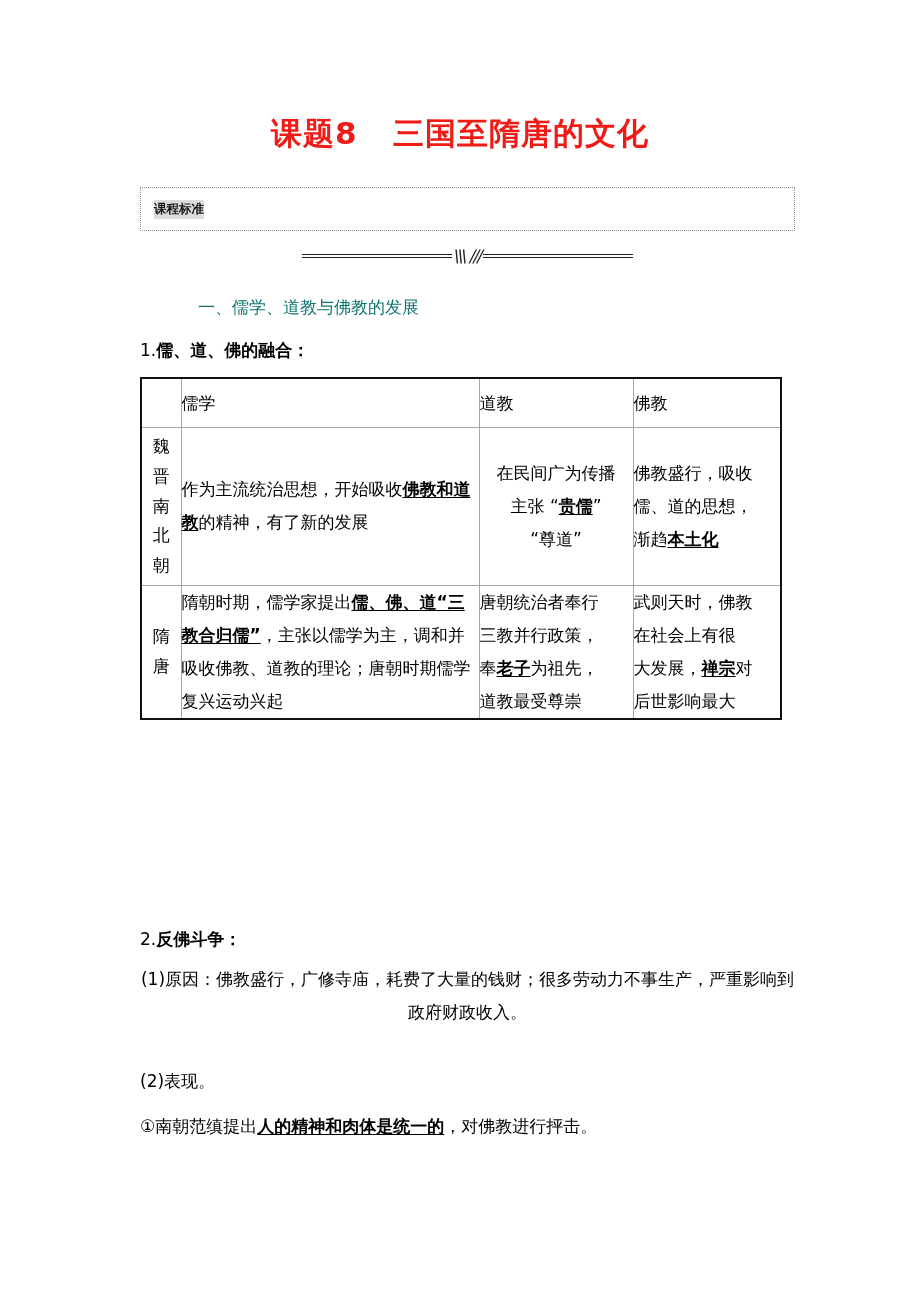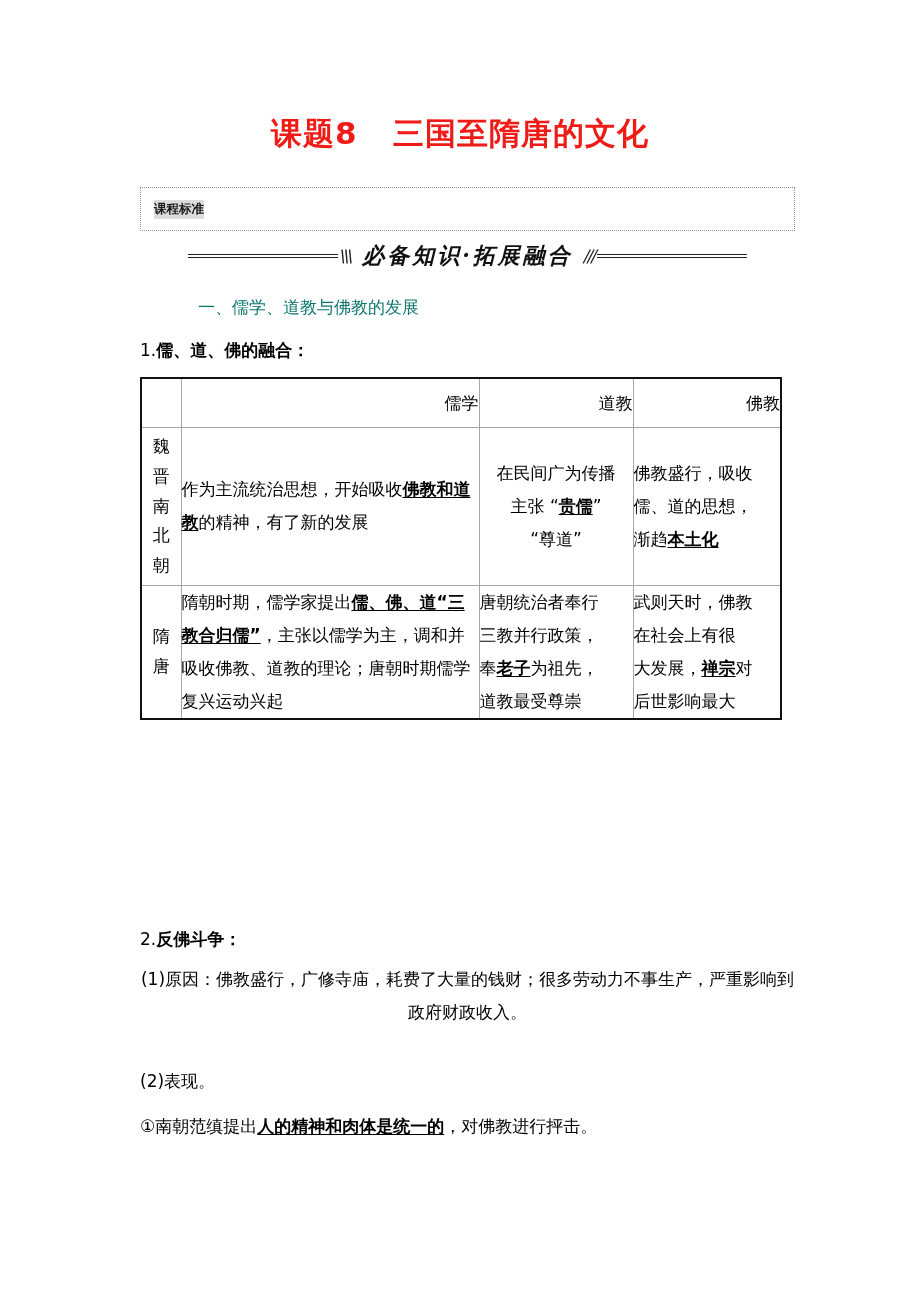--- a/index.html
+++ b/index.html
@@ -164,21 +164,21 @@
     font-weight: normal;
     font-family: "DejaVu Sans", "Liberation Sans", sans-serif;
   }
   .col-label  { width: 40px; }
   .col-ru     { width: 298px; }
   .col-dao    { width: 154px; }
   .col-fo     { width: 148px; }
 
   .hdr-cell {
     height: 48px;
-    text-align: right;
+    text-align: left;
     font-size: 17px;
     color: #000;
   }
   .hdr-blank { }
 
   .era-cell {
     text-align: center;
     font-size: 17px;
     color: #000;
     padding: 6px 0;
@@ -228,21 +228,20 @@
     <span class="title-text">课题8   三国至隋唐的文化</span>
   </div>
 
   <div class="standard-box">
     <span class="standard-tag">课程标准</span>
   </div>
 
   <div class="banner">
     <span class="banner-rule left"></span>
     <span class="banner-slashes">\\\</span>
-    <span class="banner-title">必备知识·拓展融合</span>
     <span class="banner-slashes">///</span>
     <span class="banner-rule right"></span>
   </div>
 
   <div class="sec-head h1">一、儒学、道教与佛教的发展</div>
 
   <div class="sub-head s1">
     <span class="num">1.</span><span class="bold">儒、道、佛的融合：</span>
   </div>
 

